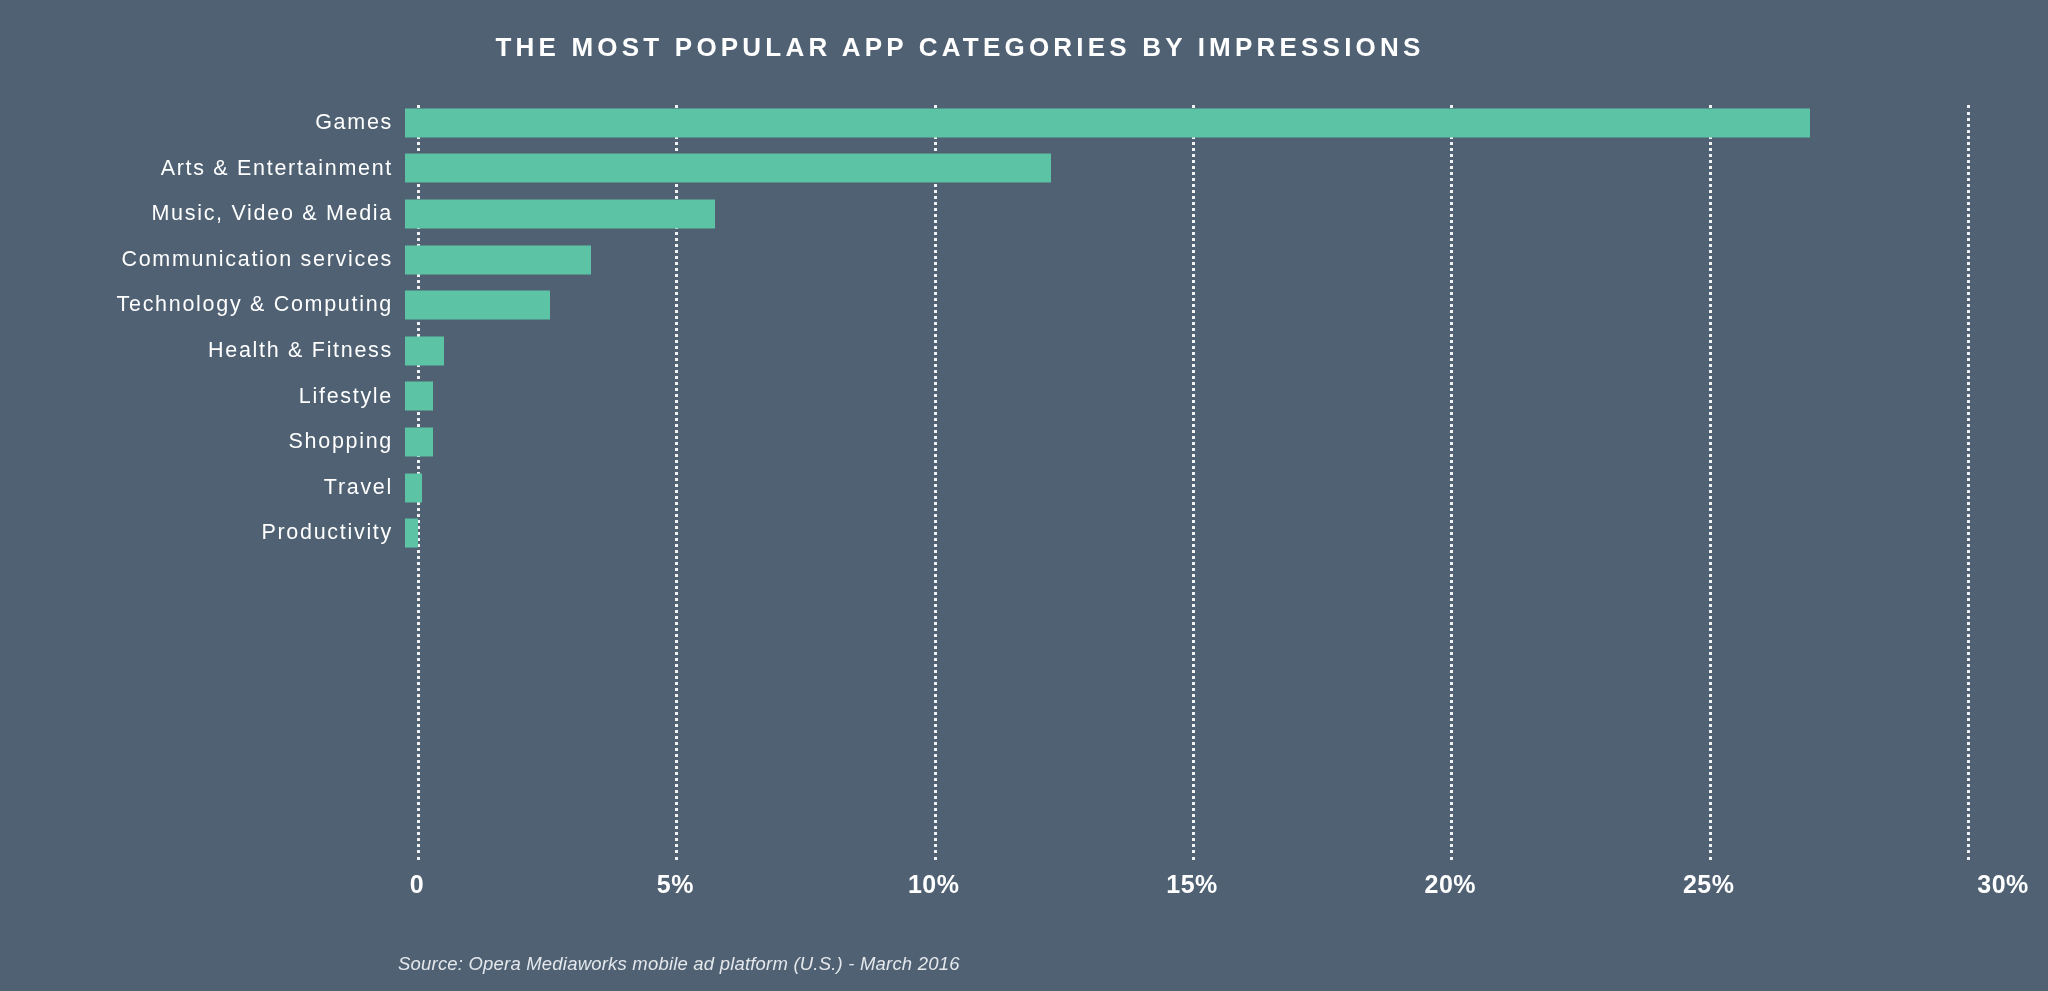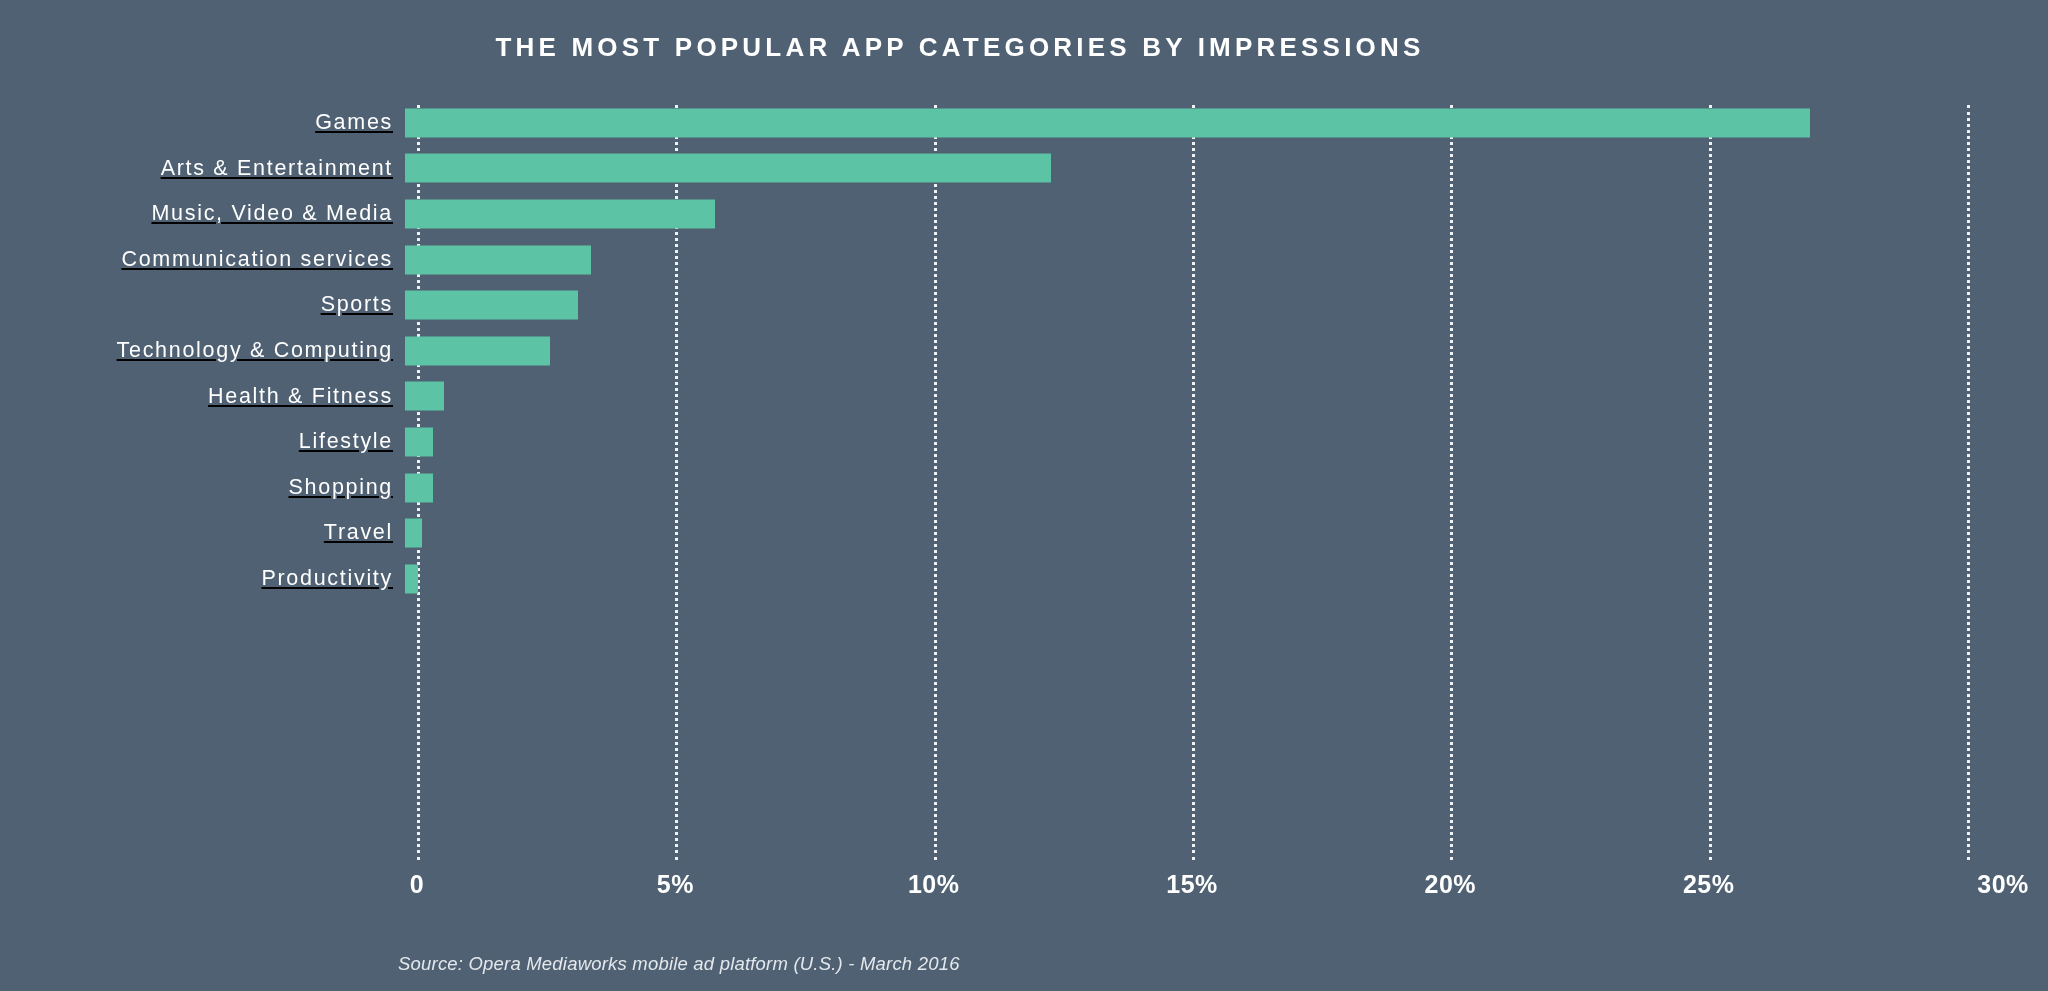--- a/index.html
+++ b/index.html
@@ -55,21 +55,20 @@
     bottom: 0;
     width: 0;
     border-left: 3px dotted rgba(255,255,255,0.92);
   }
 
   #rows {
     position: absolute;
     left: 0;
     top: 0;
     width: 2048px;
-    text-decoration: underline;
   }
   .bar-row {
     position: relative;
     height: 45.6px;
     display: flex;
     align-items: center;
   }
   .cat-label {
     width: 405px;
     text-align: right;
@@ -160,26 +159,20 @@
           <div class="bar" style="width: 310px; background: rgb(92, 196, 165);"></div>
         </div>
       </div>
       <div class="bar-row">
         <div class="cat-label">Communication services</div>
         <div class="bar-track">
           <div class="bar" style="width: 186px; background: rgb(92, 196, 165);"></div>
         </div>
       </div>
       <div class="bar-row">
-        <div class="cat-label">Sports</div>
-        <div class="bar-track">
-          <div class="bar" style="width: 173.083px; background: rgb(92, 196, 165);"></div>
-        </div>
-      </div>
-      <div class="bar-row">
         <div class="cat-label">Technology &amp; Computing</div>
         <div class="bar-track">
           <div class="bar" style="width: 144.667px; background: rgb(92, 196, 165);"></div>
         </div>
       </div>
       <div class="bar-row">
         <div class="cat-label">Health &amp; Fitness</div>
         <div class="bar-track">
           <div class="bar" style="width: 38.75px; background: rgb(92, 196, 165);"></div>
         </div>

